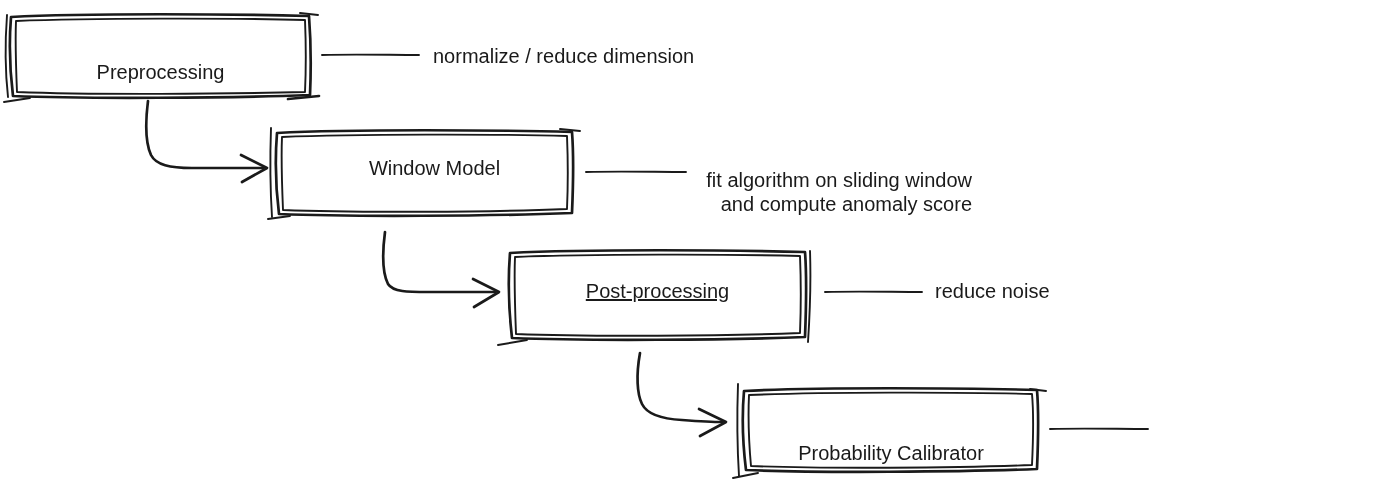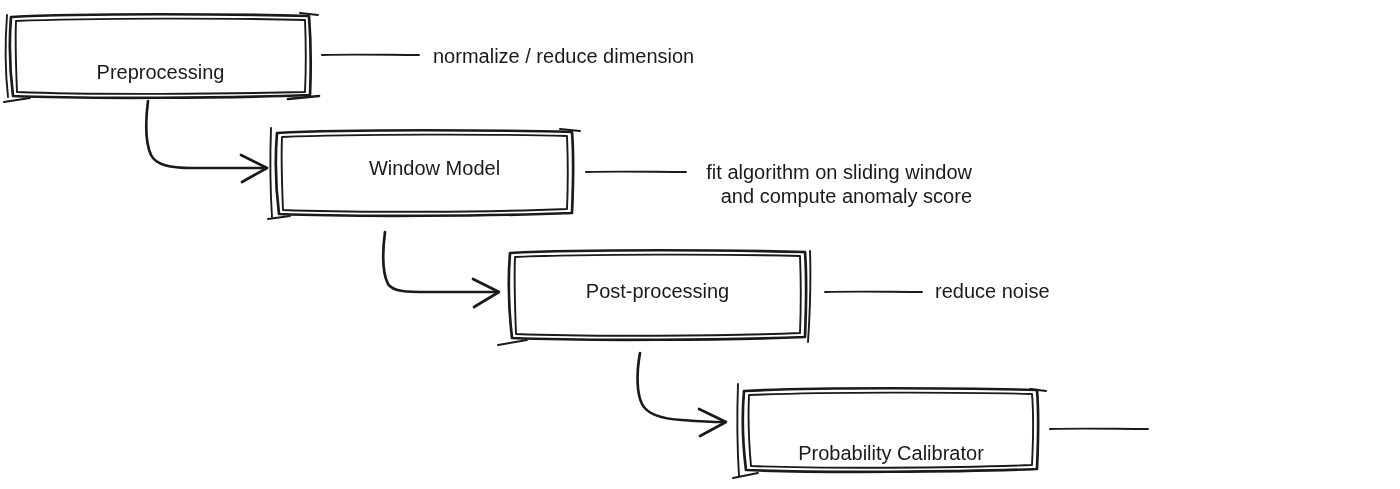--- a/index.html
+++ b/index.html
@@ -104,25 +104,25 @@
       <path class="s2" d="M 1030,389 L 1046,391"></path>
     </g>
 
     <path class="s2" d="M 1050,429 C 1083,428 1117,429 1148,429"></path>
   </svg>
 
   <div class="txt node-label" style="left:9px; top:25px; width:303px;margin-top:35px;">Preprocessing</div>
 
   <div class="txt node-label" style="left:275px; top:156px; width:299px;padding-left:10px;">Window Model</div>
 
-  <div class="txt node-label" style="left:508px; top:279px; width:299px;">Post-processing</div>
+  <div class="txt node-label" style="left:508px; top:279px; width:299px;text-decoration:underline;">Post-processing</div>
 
   <div class="txt node-label" style="left:742px; top:416px; width:298px;margin-top:25px;">Probability Calibrator</div>
 
   <div class="txt" style="left:433px; top:44px;text-align:center;">normalize / reduce dimension</div>
 
-  <div class="txt ann-right" style="left:600px; top:160px; width:372px;">fit algorithm on sliding window
+  <div class="txt ann-right" style="left:600px; top:168px; width:372px;">fit algorithm on sliding window
 and compute anomaly score</div>
 
   <div class="txt" style="left:935px; top:279px;text-align:center;">reduce noise</div>
 
 
 </div>
 
 </body></html>

